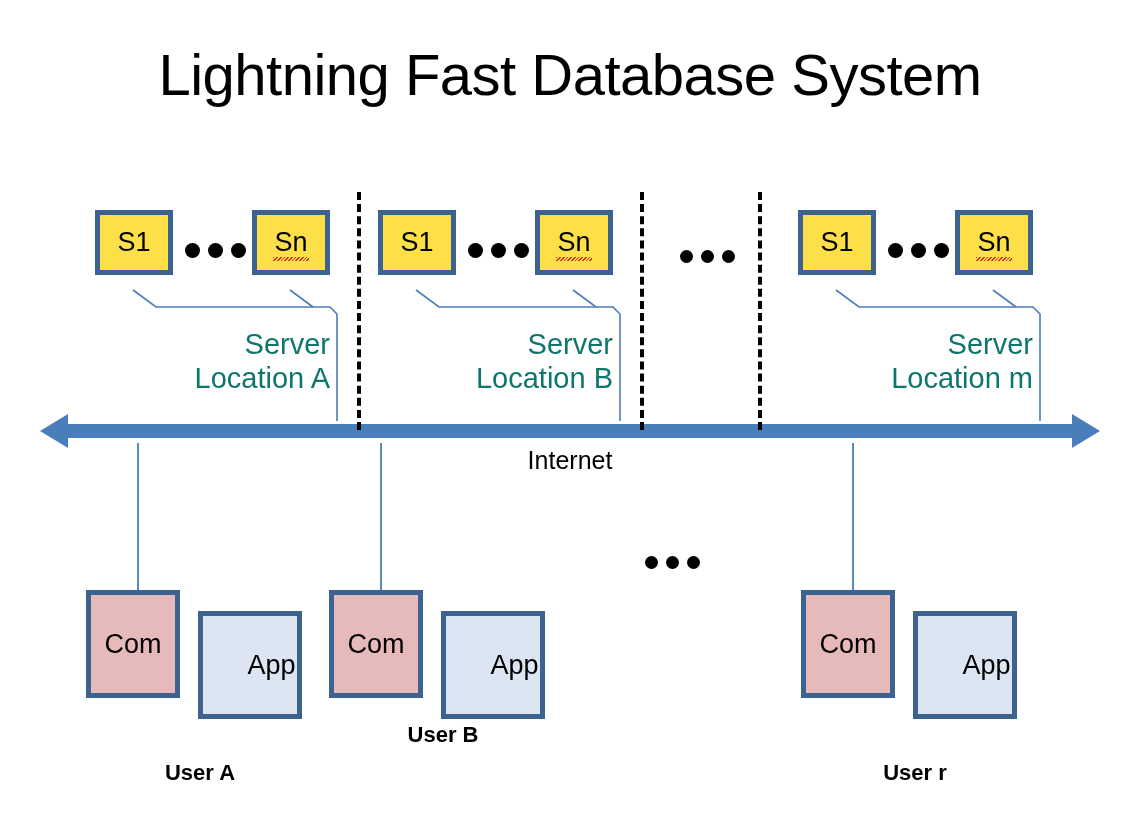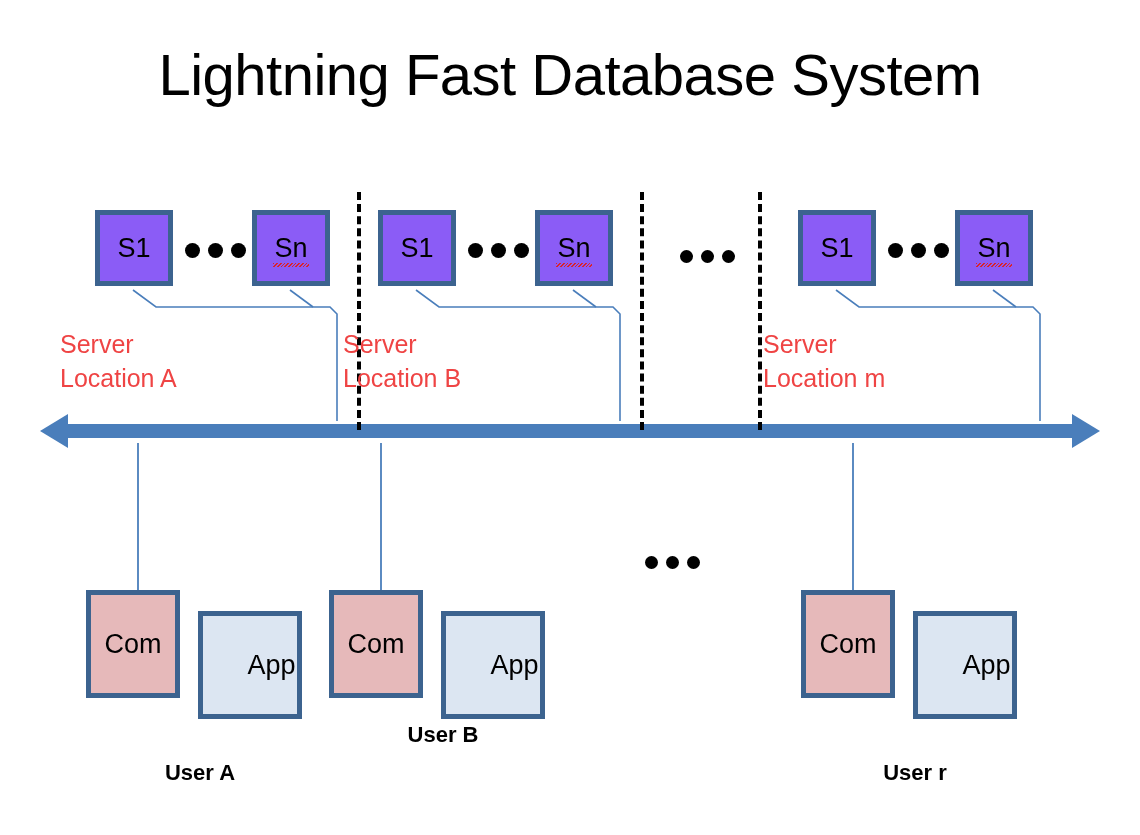--- a/index.html
+++ b/index.html
@@ -51,22 +51,22 @@
     box-sizing: border-box;
     border: 5px solid #3c638f;
     display: flex;
     align-items: center;
     justify-content: center;
     font-weight: 400;
     color: #000000;
   }
   .box-server {
     width: 78px;
-    height: 76px;
-    background: #8b5cf6;
+    height: 65px;
+    background: #fde047;
     font-size: 27px;
   }
   .box-com {
     width: 94px;
     height: 108px;
     background: #e6b9ba;
     font-size: 27px;
   }
   .box-app {
     width: 104px;
@@ -120,24 +120,24 @@
     width: 1140px;
     text-align: center;
     font-size: 25px;
     line-height: 34px;
     color: #000000;
   }
 
   
   .caption {
     position: absolute;
-    text-align: left;
-    font-size: 25px;
+    text-align: right;
+    font-size: 29px;
     line-height: 34px;
-    color: #ef4444;
+    color: #0f766e;
     white-space: pre-line;
   }
   .user-label {
     position: absolute;
     text-align: center;
     font-size: 22px;
     line-height: 30px;
     color: #000000;
     white-space: nowrap;
     font-weight: bold;
@@ -225,20 +225,21 @@
     <span class="dot"></span>
     <span class="dot"></span>
     <span class="dot"></span>
   </div>
   <div class="box box-server" style="left:955px; top:210px;">
     <span class="misspelled">Sn</span>
   </div>
   <div class="caption" style="left:763px; top:327px; width:270px;">Server
 Location m</div>
 
+  <div class="internet-label">Internet</div>
 
   <div class="dots dots-sm" style="left:641px; top:556px;">
     <span class="dot"></span>
     <span class="dot"></span>
     <span class="dot"></span>
   </div>
 
   <div class="box box-app" style="left:198px; top:611px;">
     <span>App</span>
   </div>

